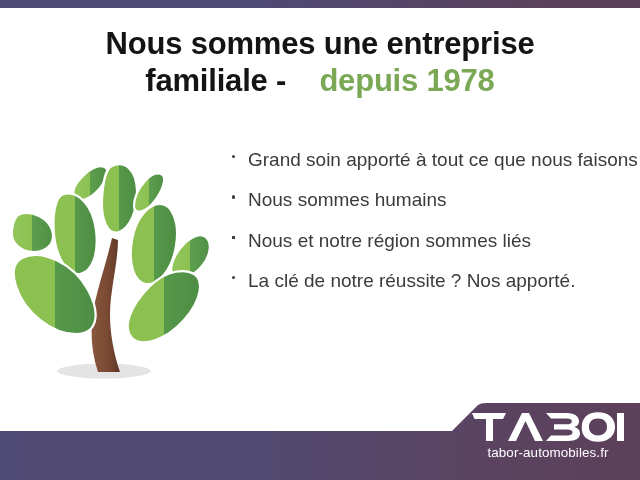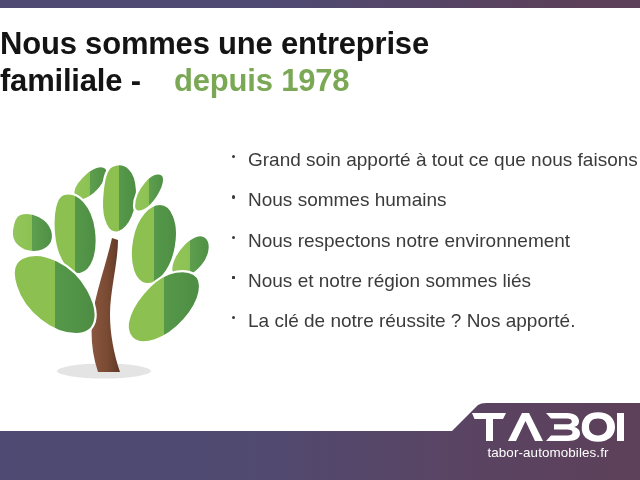--- a/index.html
+++ b/index.html
@@ -25,20 +25,21 @@
     height: 8px;
     background: linear-gradient(to right, #4f4a73 0%, #4f4a73 42%, #5d4059 92%, #5d4059 100%);
   }
 
   
   .headline {
     position: absolute;
     left: 0;
     top: 26px;
     width: 640px;
+    text-align: center;
     line-height: 1.18;
     font-size: 31px;
     font-weight: bold;
     color: #141414;
     letter-spacing: -0.2px;
   }
   .headline .line2 { display: block; }
   .headline .accent {
     color: #7aa855;
     font-weight: bold;
@@ -189,21 +190,20 @@
     <li>
       <span class="dot"></span>
       <span>Grand soin apporté à tout ce que nous faisons</span>
     </li>
     <li>
       <span class="dot"></span>
       <span>Nous sommes humains</span>
     </li>
     <li>
       <span class="dot"></span>
-      <span>Nous respectons notre environnement</span>
     </li>
     <li>
       <span class="dot"></span>
     </li>
     <li>
       <span class="dot"></span>
     </li>
     <li>
       <span class="dot"></span>
       <span>Nous et notre région sommes liés</span>

